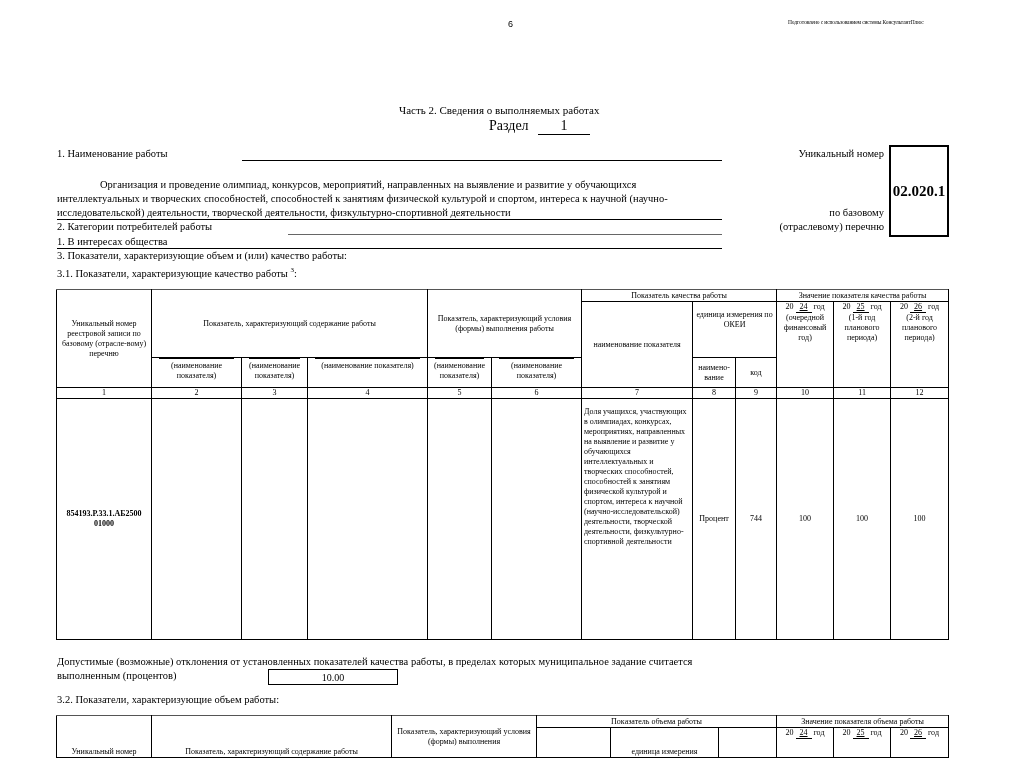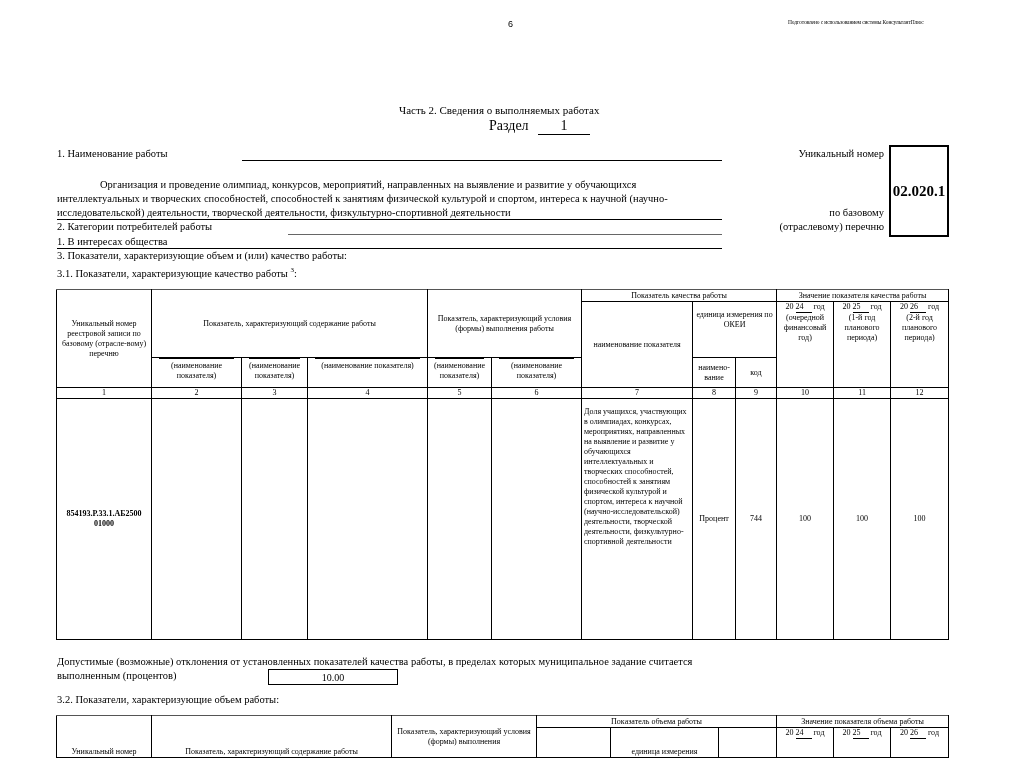--- a/index.html
+++ b/index.html
@@ -14,21 +14,21 @@
   .t11 { font-size:10.5px; white-space:nowrap; }
   .hline { position:absolute; height:0; border-top:1px solid #000; }
   .hline.gray { border-top:1.5px solid #666; }
   .unique-box { left:889px; top:145px; width:56px; height:88px; border:2.5px solid #000;
                 display:flex; align-items:center; justify-content:center; font-weight:bold; font-size:15px; }
   .right-lbl { font-size:10.5px; text-align:right; white-space:nowrap; }
   table.grid { position:absolute; border-collapse:collapse; table-layout:fixed; }
   table.grid td { border:1px solid #000; font-size:8px; text-align:center; vertical-align:middle;
                   padding:0 1px; line-height:1.25; overflow:hidden; }
   table.grid td.outer-top { border-top:1.5px solid #555; }
-  .ul-year { display:inline-block; min-width:16px; border-bottom:1px solid #000; text-align:left; }
+  .ul-year { display:inline-block; min-width:16px; border-bottom:1px solid #000; text-align:center;text-decoration:underline; }
   .sub-ul { display:block; border-top:1px solid #000; margin:0 6px 2px 6px; height:0; }
   .long-text { text-align:left !important; vertical-align:top !important; padding:8px 2px 0 2px !important; font-size:8px; line-height:1.33; }
   .dev-box { left:268px; top:669px; width:128px; height:14px; border:1px solid #000; font-size:10px;
              display:flex; align-items:center; justify-content:center; }
 </style>
 </head>
 <body>
 
 <div class="abs page-num">6</div>
 <div class="abs prepared">Подготовлено с использованием системы КонсультантПлюс</div>

